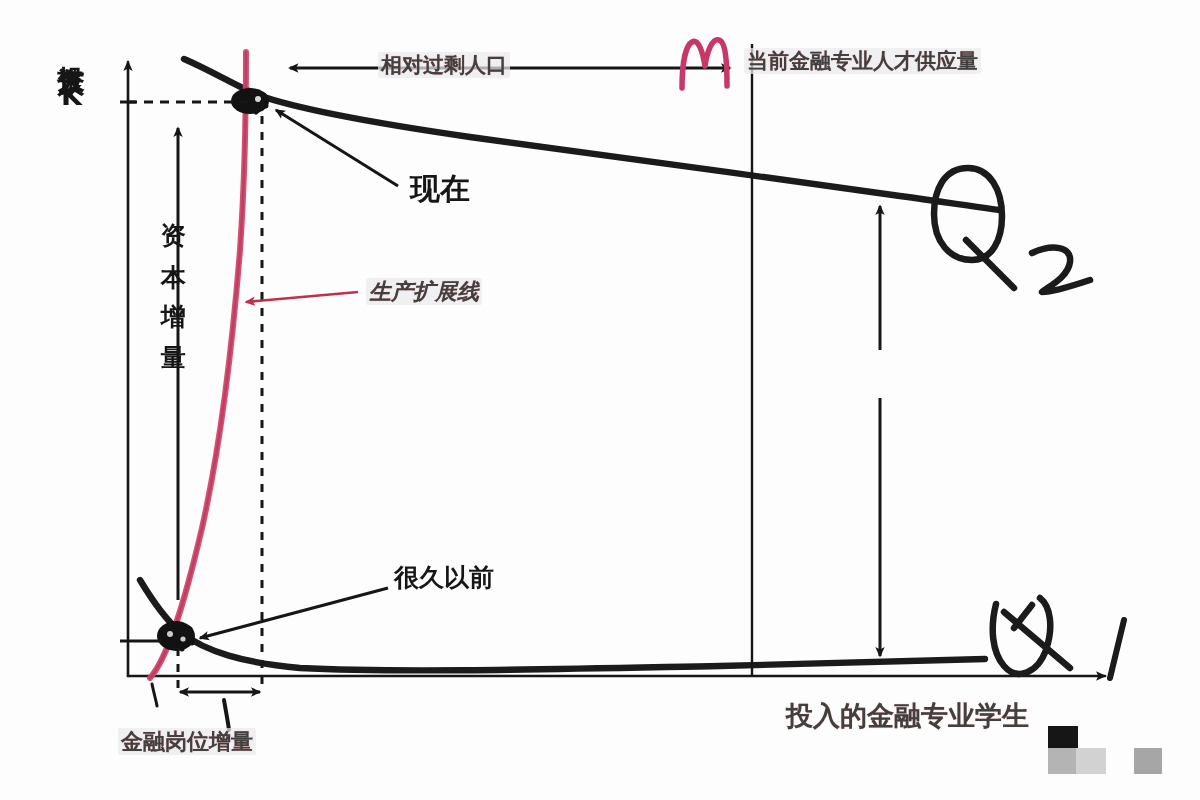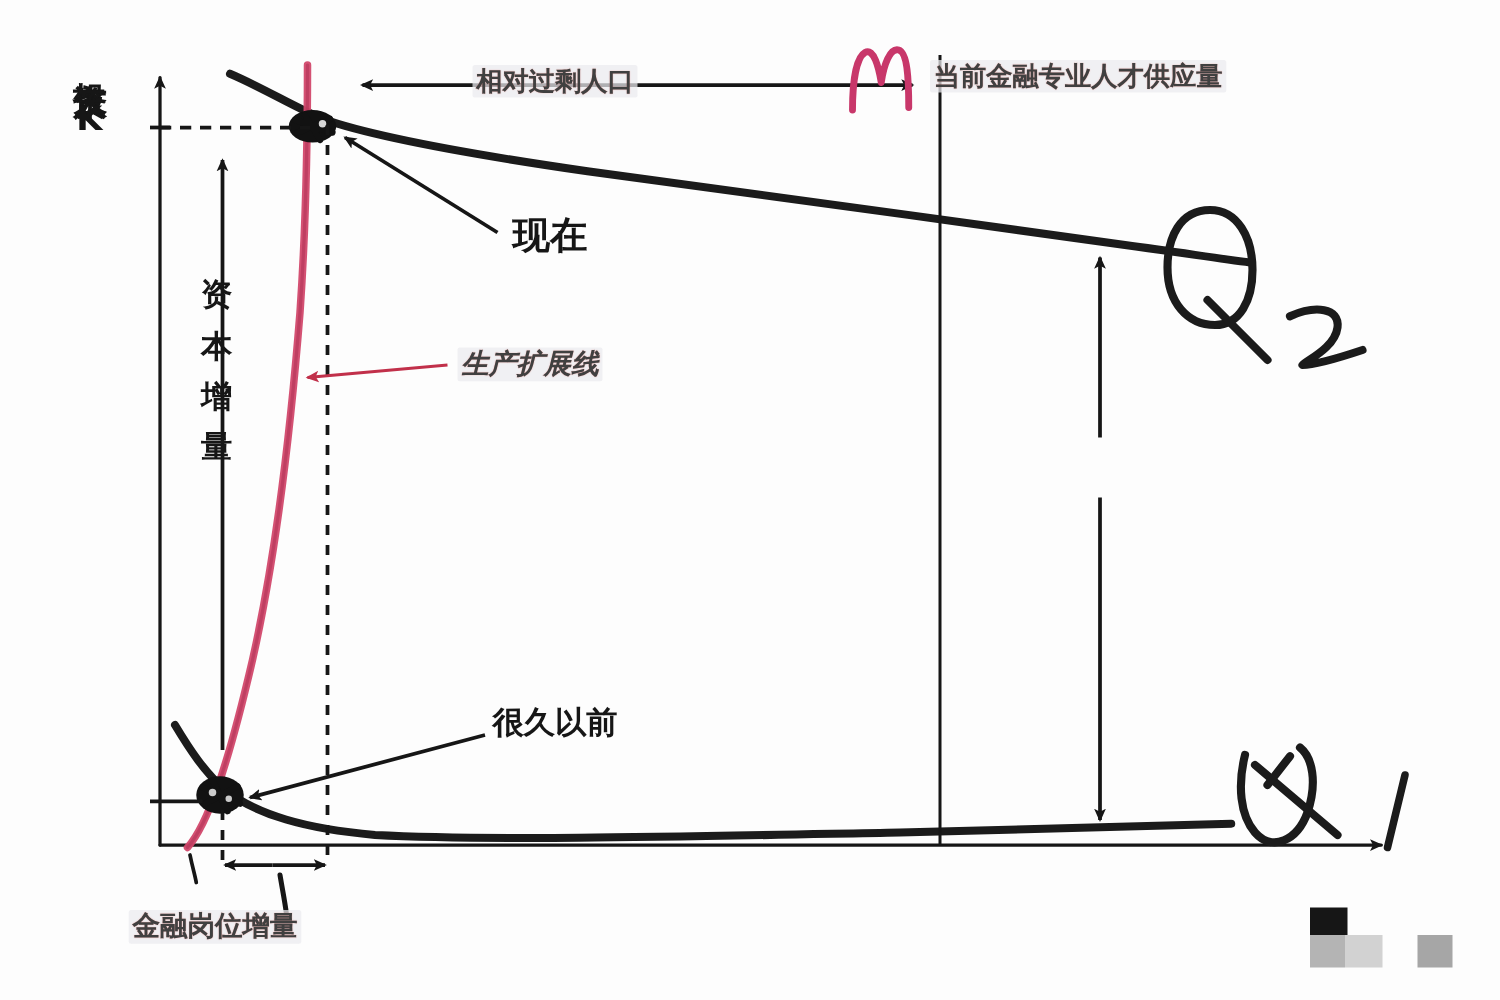--- a/index.html
+++ b/index.html
@@ -164,21 +164,22 @@
   <div class="lbl lbl-red hl" style="left:744px; top:48px; font-size:21px;">当前金融专业人才供应量</div>
 
   <div class="lbl lbl-black" style="left:410px; top:172px; font-size:30px;">现在</div>
 
   <div class="lbl lbl-red hl" style="left:366px; top:278px; font-size:22px;font-style:italic;">生产扩展线</div>
 
 
 
   <div class="lbl lbl-black" style="left:374px; top:564px; font-size:25px;margin-left:20px;">很久以前</div>
 
-  <div class="lbl lbl-red hl" style="left:103px; top:728px; font-size:22px;text-align:right;">金融岗位增量</div>
+  <div class="lbl lbl-red hl" style="left:118px; top:728px; font-size:22px;text-align:right;">金融岗位增量</div>
 
+  <div class="lbl lbl-red" style="left:786px; top:700px; font-size:27px;">投入的金融专业学生</div>
 
   <div class="wm" style="left:1048px; top:726px; width:30px; height:22px; background:#161616;"></div>
   <div class="wm" style="left:1048px; top:748px; width:28px; height:26px;"></div>
   <div class="wm light" style="left:1076px; top:748px; width:30px; height:26px;"></div>
   <div class="wm mid" style="left:1134px; top:748px; width:28px; height:26px;"></div>
 
 </div>
 
 </body></html>

